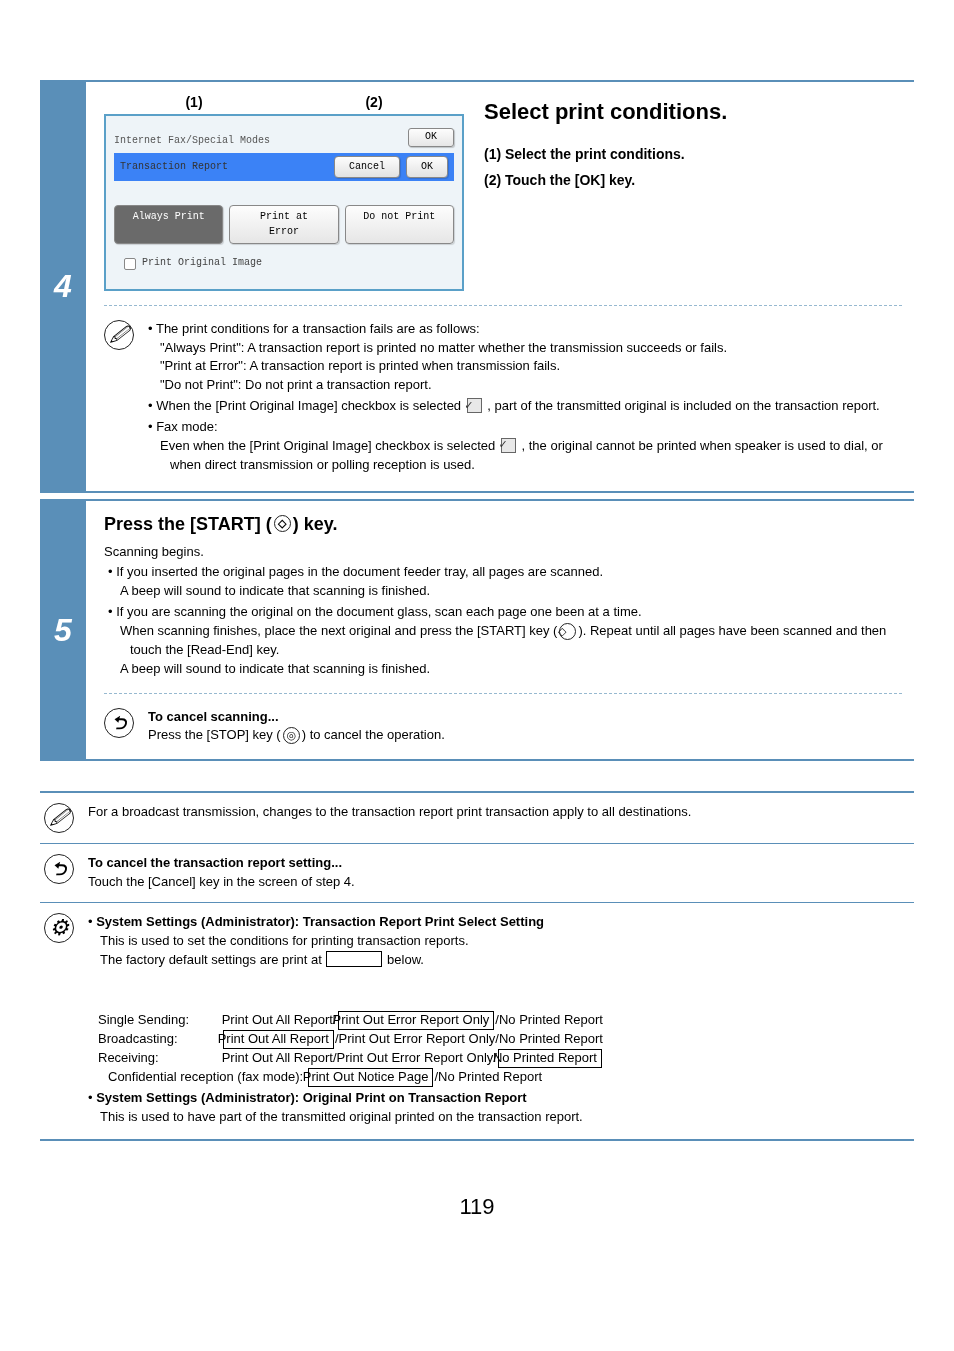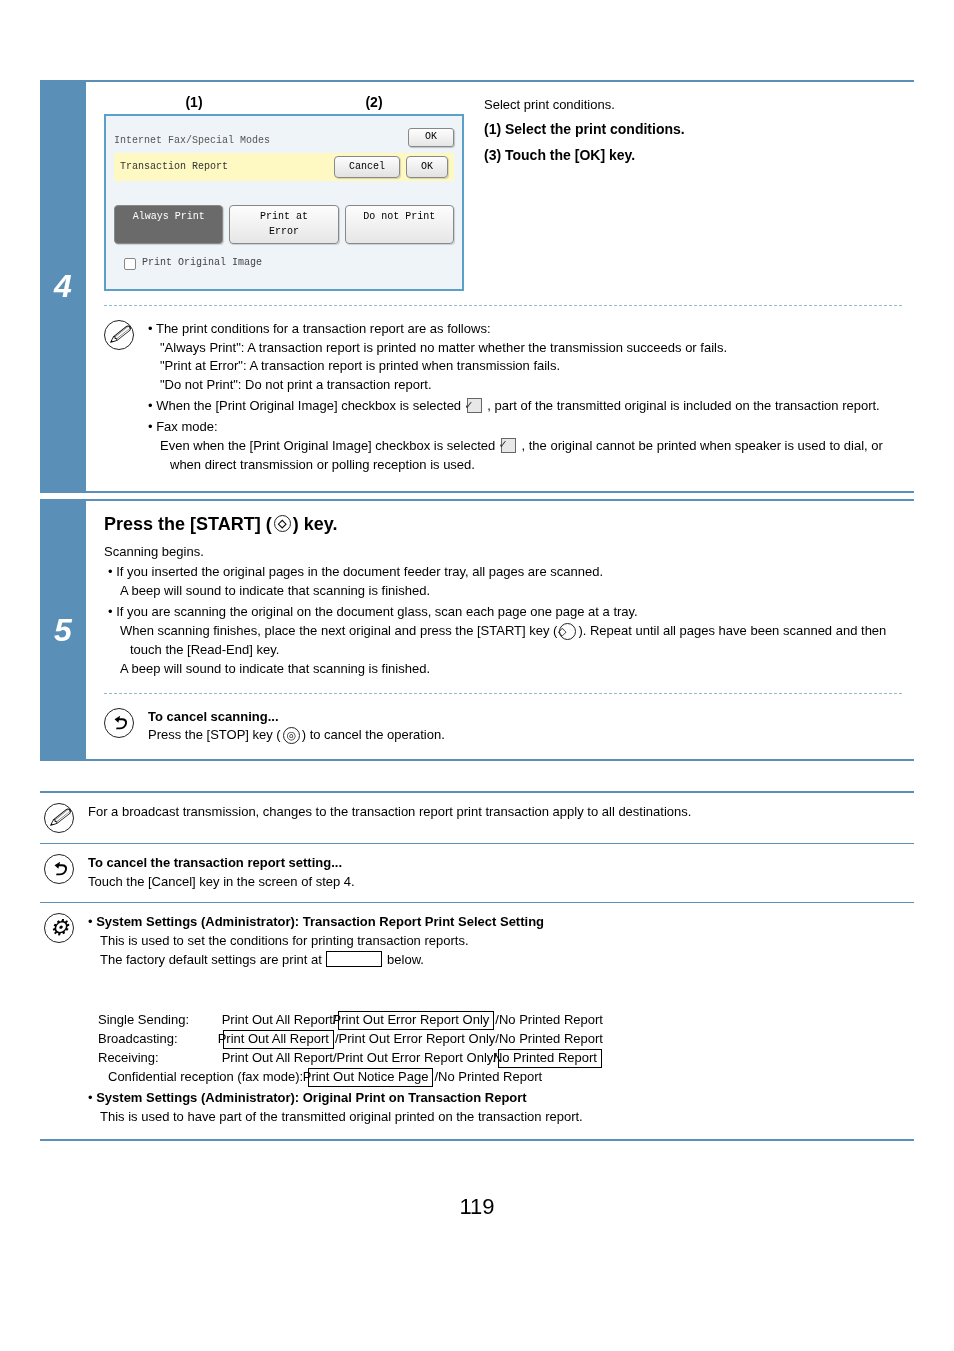--- a/index.html
+++ b/index.html
@@ -8,33 +8,33 @@
   .step-num-cell { width: 46px; background: #5a8fb8; color: #fff; display: flex; align-items: center; justify-content: center; }
   .step-num { font-size: 32px; font-weight: bold; font-style: italic; }
   .step-body { flex: 1; padding: 10px 12px 14px 18px; }
   .step-top { display: flex; gap: 20px; }
   .screen-area { display: flex; flex-direction: column; align-items: center; }
   .callout-row { display: flex; width: 360px; justify-content: space-around; font-weight: bold; font-size: 14px; margin-bottom: 2px; }
   .panel { border: 2px solid #5aa0c8; background: #eef4f8; width: 360px; padding: 10px 8px 18px 8px; }
   .panel-header { display: flex; align-items: center; justify-content: space-between; margin-bottom: 4px; }
   .panel-title { font-family: "Courier New", monospace; font-size: 10px; color: #555; margin-top: 8px; }
   .small-ok { border: 1px solid #888; border-radius: 3px; background: linear-gradient(#fdfdfd,#e6e6e6); font-family: "Courier New", monospace; font-size: 10px; padding: 1px 16px; box-shadow: 1px 1px 1px rgba(0,0,0,.2);}
-  .panel-sub { display: flex; align-items: center; justify-content: space-between; background: #fef9c3; padding: 3px 6px; margin-bottom: 24px; }
+  .panel-sub { display: flex; align-items: center; justify-content: space-between; background: #3b82f6; padding: 3px 6px; margin-bottom: 24px; }
   .sub-title { font-family: "Courier New", monospace; font-size: 10px; color: #333; }
   .btn-group { display: flex; gap: 6px; }
   .btn { border: 1px solid #888; border-radius: 4px; background: linear-gradient(#fdfdfd,#e2e2e2); font-family: "Courier New", monospace; font-size: 10px; padding: 3px 14px; box-shadow: 1px 1px 1px rgba(0,0,0,.15); text-align: center;}
   .option-row { display: flex; gap: 6px; margin-bottom: 12px; }
   .opt-btn { flex: 1; border: 1px solid #888; border-radius: 4px; font-family: "Courier New", monospace; font-size: 10px; padding: 4px 16px; text-align: center; box-shadow: 1px 1px 1px rgba(0,0,0,.15);}
   .opt-sel { background: #6a6a6a; color: #fff; }
   .opt-unsel { background: linear-gradient(#fdfdfd,#e6e6e6); }
   .check-row { display: flex; align-items: center; gap: 6px; padding-left: 10px; }
   .chk { width: 12px; height: 12px; border: 1px solid #888; border-radius: 2px; background: #fff; }
   .chk-label { font-family: "Courier New", monospace; font-size: 10px; color: #444; }
   .instr-col { flex: 1; padding-top: 4px; }
-  .instr-heading { font-size: 13px; font-weight: normal; margin-bottom: 4px; }
+  .instr-heading { font-size: 22px; font-weight: bold; margin-bottom: 16px; }
   .instr-item { font-size: 14px; font-weight: bold; margin-bottom: 6px; }
   .dashline { border: none; border-top: 1.5px dashed #97b9d0; margin: 14px 0; }
   .note-block { display: flex; gap: 14px; align-items: flex-start; }
   .note-icon { width: 30px; height: 30px; border: 1.5px solid #222; border-radius: 50%; display: flex; align-items: center; justify-content: center; flex: none; font-size: 18px; font-style: italic; }
   .note-list { flex: 1; font-size: 13px; }
   .note-list li { list-style: none; text-indent: -10px; padding-left: 10px; margin-bottom: 2px; }
   .note-list li::before { content: "• "; }
   .note-sub { padding-left: 12px; }
   .inline-chk { display: inline-flex; vertical-align: middle; width: 15px; height: 15px; border: 1px solid #666; background: #e8e8e8; align-items: center; justify-content: center; font-size: 11px; color: #333; position: relative; top:-1px; margin: 0 2px;}
   .step5-heading { font-size: 18px; font-weight: bold; margin-bottom: 6px; display: flex; align-items: center; flex-wrap: wrap; }
@@ -81,31 +81,31 @@
           </div>
           <div class="check-row">
             <span class="chk"></span>
             <span class="chk-label">Print Original Image</span>
           </div>
         </div>
       </div>
       <div class="instr-col">
         <div class="instr-heading">Select print conditions.</div>
         <div class="instr-item">(1)  Select the print conditions.</div>
-        <div class="instr-item">(3)  Touch the [OK] key.</div>
+        <div class="instr-item">(2)  Touch the [OK] key.</div>
       </div>
     </div>
 
     <hr class="dashline">
 
     <div class="note-block">
       <div class="note-icon">🖉</div>
       <ul class="note-list">
         <li>
-          <span>The print conditions for a transaction report are as follows:</span>
+          <span>The print conditions for a transaction fails are as follows:</span>
           <div class="note-sub">"Always Print":  A transaction report is printed no matter whether the transmission succeeds or fails.</div>
           <div class="note-sub">"Print at Error": A transaction report is printed when transmission fails.</div>
           <div class="note-sub">"Do not Print":   Do not print a transaction report.</div>
         </li>
         <li>
           <span>When the [Print Original Image] checkbox is selected </span><span class="inline-chk">✓</span><span> , part of the transmitted original is included on the transaction report.</span>
         </li>
         <li>
           <span>Fax mode:</span>
           <div class="note-sub">
@@ -127,21 +127,21 @@
       <span class="start-circle">◇</span>
       <span>) key.</span>
     </div>
     <div class="para">Scanning begins.</div>
     <ul class="note-list" style="padding-left:4px;">
       <li>
         <span>If you inserted the original pages in the document feeder tray, all pages are scanned.</span>
         <div class="note-sub">A beep will sound to indicate that scanning is finished.</div>
       </li>
       <li>
-        <span>If you are scanning the original on the document glass, scan each page one page at a tray.</span>
+        <span>If you are scanning the original on the document glass, scan each page one been at a time.</span>
         <div class="note-sub">
           <span>When scanning finishes, place the next original and press the [START] key (</span><span class="start-circle">◇</span><span>). Repeat until all pages have been scanned and then touch the [Read-End] key.</span>
         </div>
         <div class="note-sub">A beep will sound to indicate that scanning is finished.</div>
       </li>
     </ul>
 
     <hr class="dashline">
 
     <div class="note-block">

